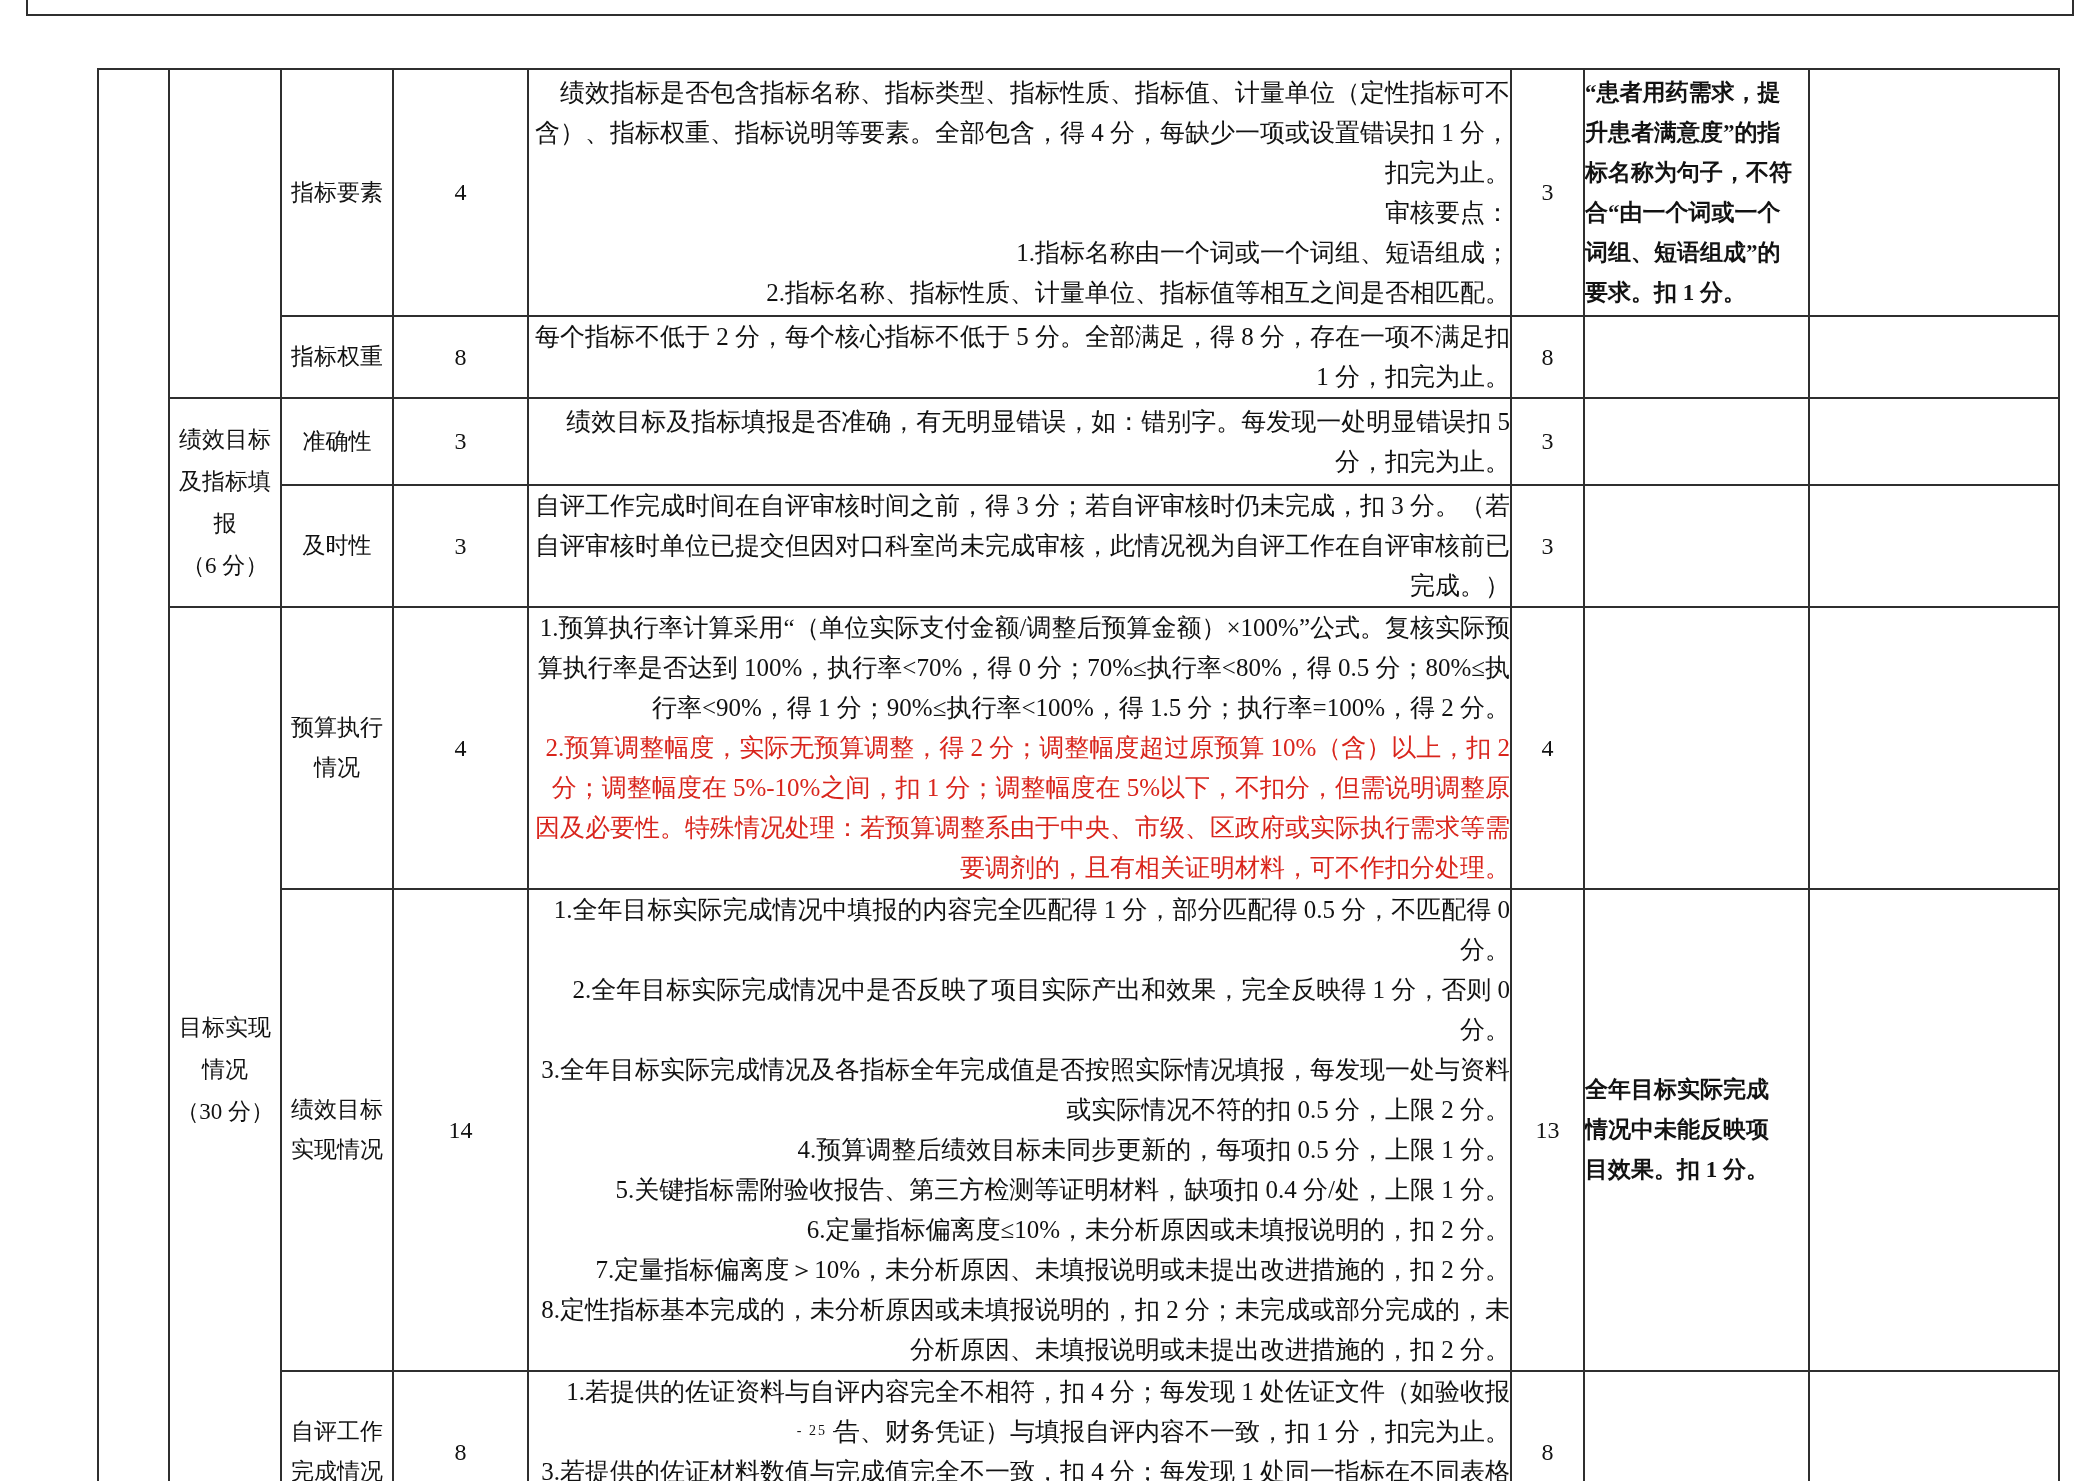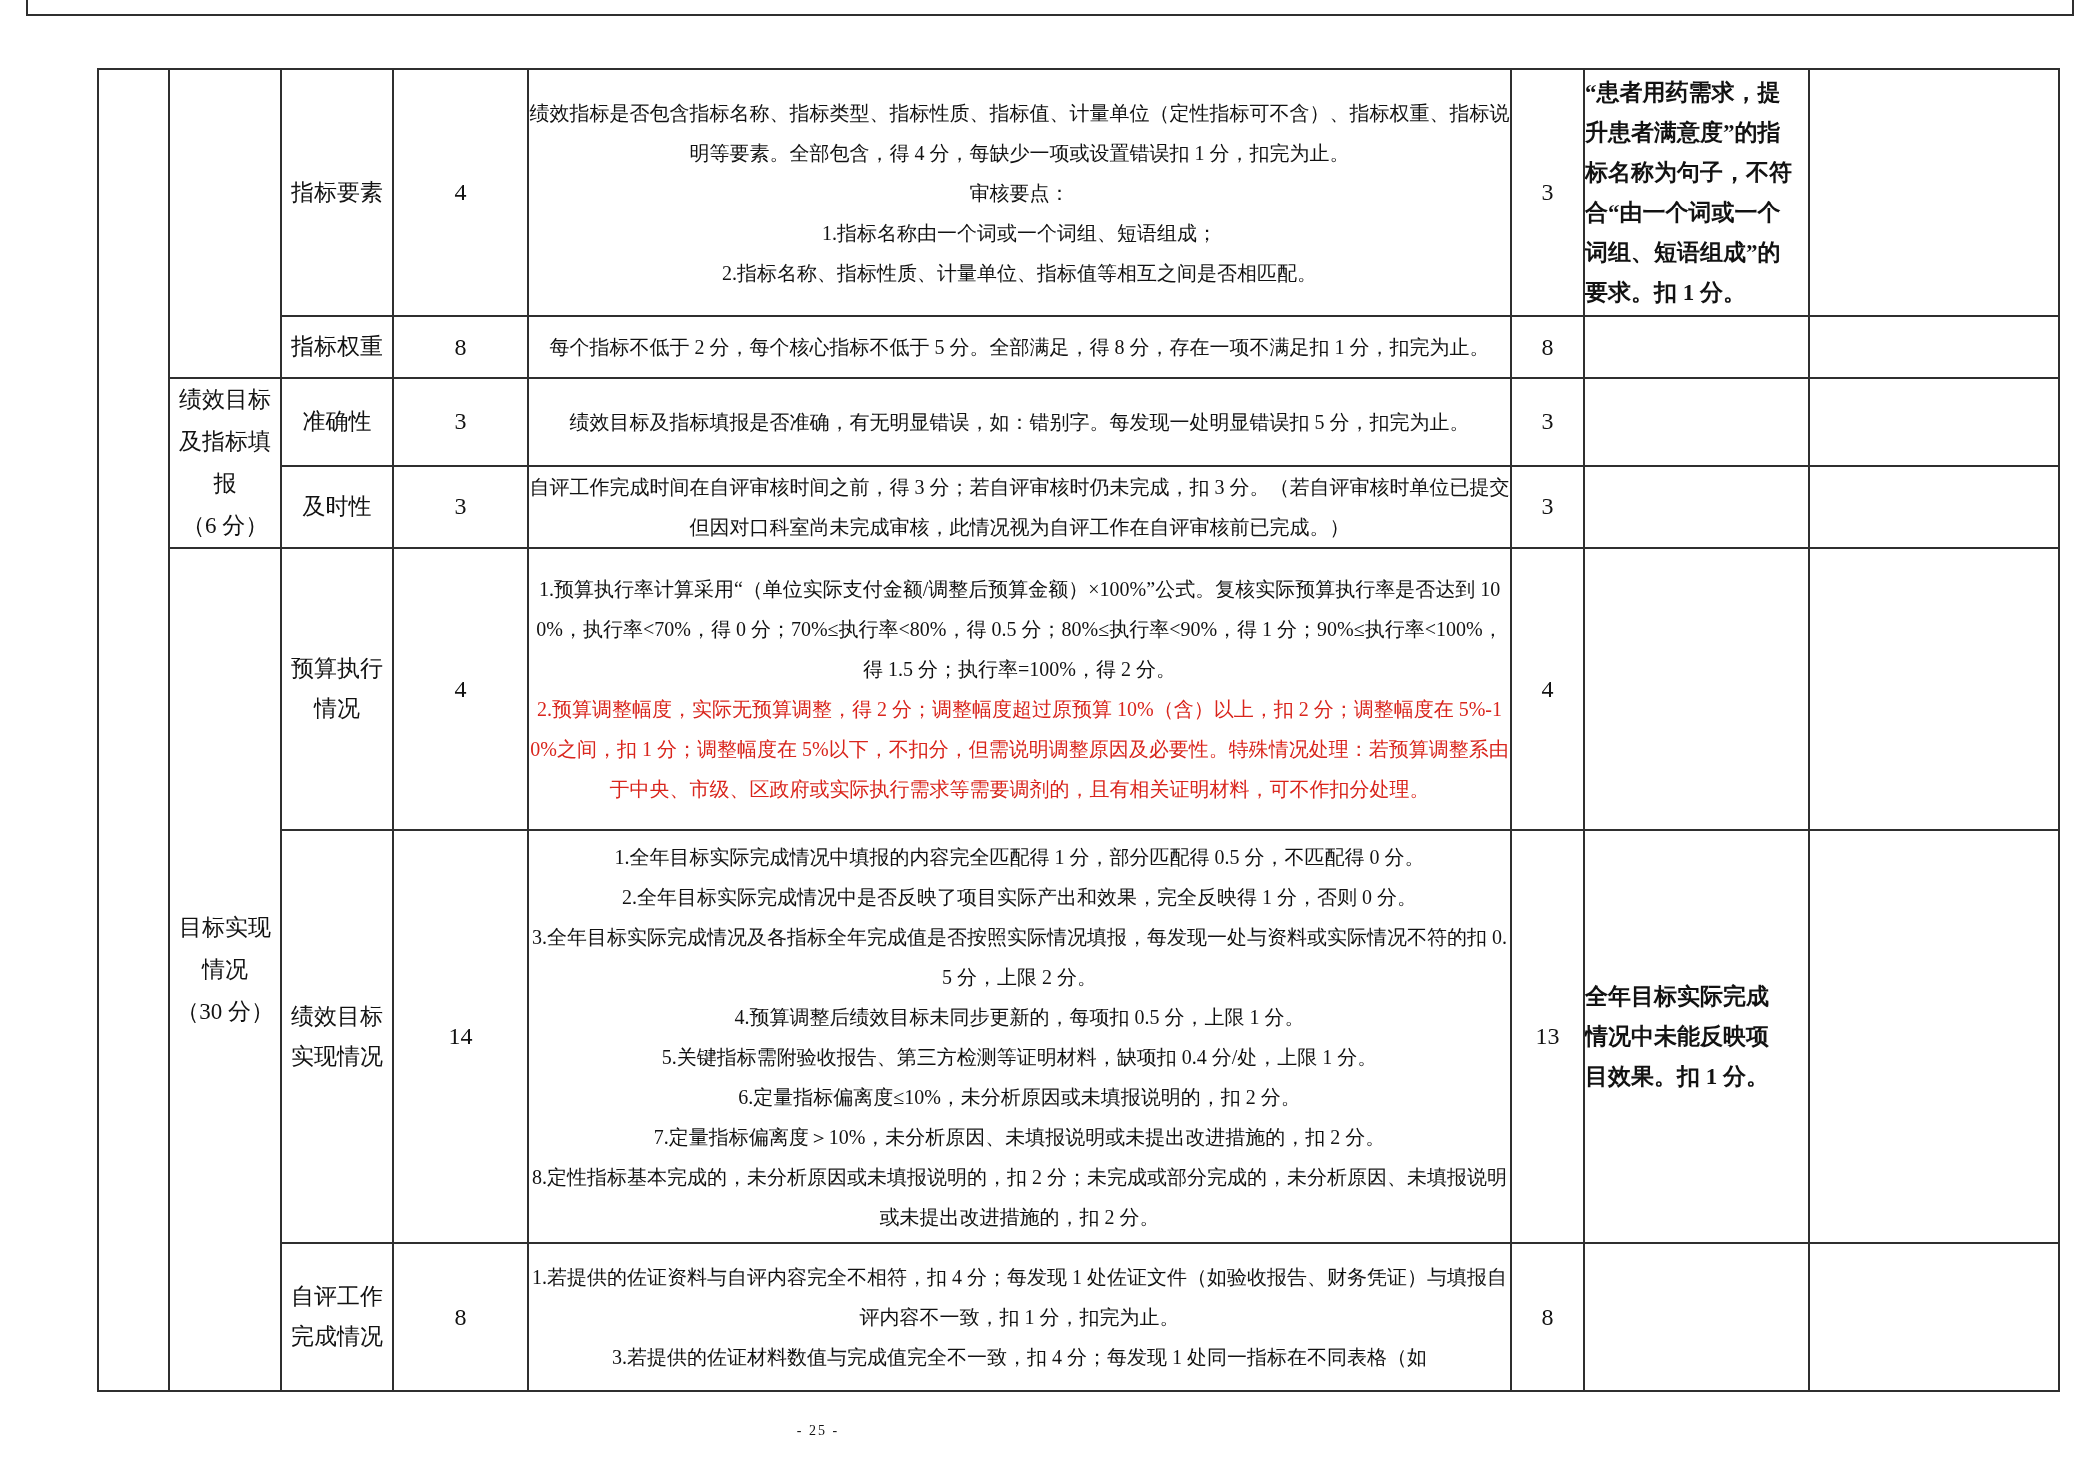--- a/index.html
+++ b/index.html
@@ -11,21 +11,21 @@
             border-bottom:2px solid var(--border,#2f2f2f);}
   table.eval{position:absolute;left:97px;top:68px;width:1961px;border-collapse:collapse;
              table-layout:fixed;}
   table.eval td{border:2px solid var(--border,#2f2f2f);vertical-align:middle;padding:0;
                 overflow:hidden;}
   tr.r1{height:247px;} tr.r2{height:62px;} tr.r3{height:87px;} tr.r4{height:81px;}
   tr.r5{height:282px;} tr.r6{height:413px;} tr.r7{height:148px;}
   td.cat{ text-align:center;font-size:23px;line-height:42px;white-space:pre-line;padding:0 6px;}
   td.item{text-align:center;font-size:23px;line-height:40px;white-space:pre-line;padding:0 6px;}
   td.num{ text-align:center;font-size:24px;}
-  td.desc{font-size:20px;line-height:40px;text-align:center;padding:4px 16px 4px 14px;}
+  td.desc{font-size:25px;line-height:40px;text-align:right;padding:4px 16px 4px 14px;}
   td.desc p{margin:0;word-break:break-all;}
   td.desc p.red{color:var(--accent-red,#d9251c);}
   td.comment{font-size:23px;line-height:40px;text-align:left;white-space:pre-line;
              padding:2px 10px;vertical-align:middle;font-weight:bold;}
   td.blank{background:#ffffff;}
   .pageno{position:absolute;left:763px;top:1423px;width:110px;text-align:center;
           font-size:14px;letter-spacing:2px;}
 </style>
 </head>
 <body>

